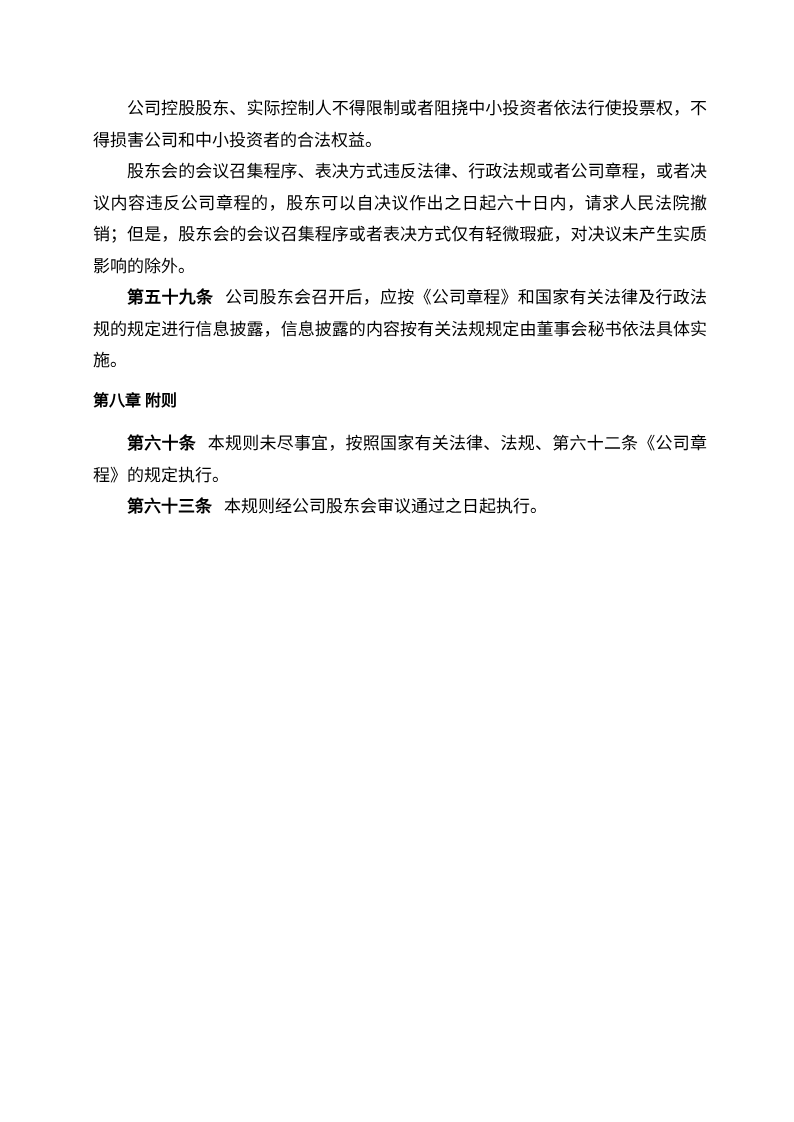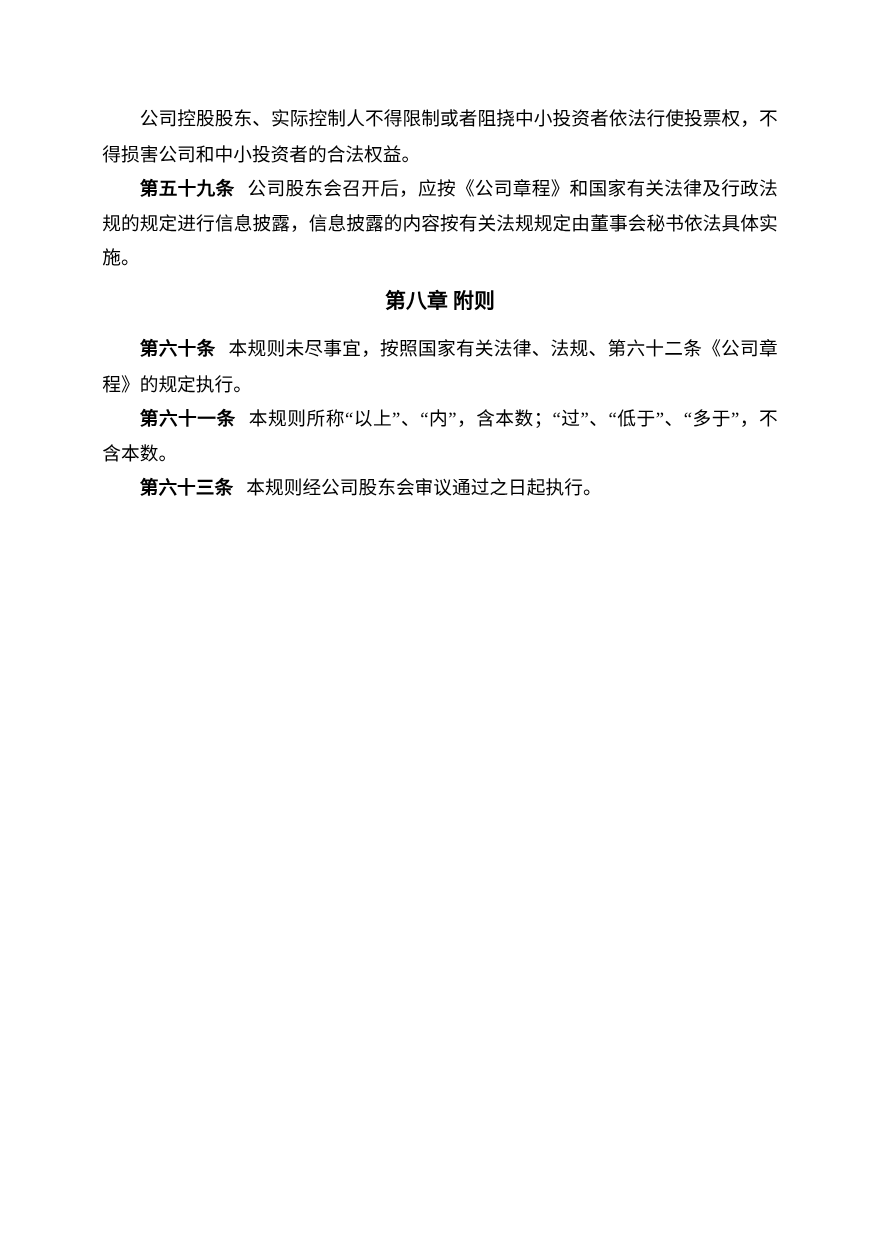--- a/index.html
+++ b/index.html
@@ -28,40 +28,40 @@
     text-justify: inter-character;
   }
   .article-label {
     font-weight: bold;
     margin-right: 0.7em;
     font-family: Liberation Serif, serif;
   }
   .chapter-heading {
     margin: 8px 0 12px 0;
     text-indent: 0;
-    text-align: center;
+    text-align: left;
     font-weight: bold;
-    font-size: 19px;
+    font-size: 16px;
     line-height: 31.5px;
   }
 </style>
 </head>
 <body>
 
 <div class="page">
 
   <p class="para">公司控股股东、实际控制人不得限制或者阻挠中小投资者依法行使投票权，不得损害公司和中小投资者的合法权益。</p>
 
+  <p class="para">股东会的会议召集程序、表决方式违反法律、行政法规或者公司章程，或者决议内容违反公司章程的，股东可以自决议作出之日起六十日内，请求人民法院撤销；但是，股东会的会议召集程序或者表决方式仅有轻微瑕疵，对决议未产生实质影响的除外。</p>
 
 
 
   <p class="para"><span class="article-label">第五十九条</span><span>公司股东会召开后，应按《公司章程》和国家有关法律及行政法规的规定进行信息披露，信息披露的内容按有关法规规定由董事会秘书依法具体实施。</span></p>
 
   <p class="para chapter-heading">第八章 附则</p>
 
   <p class="para"><span class="article-label">第六十条</span><span>本规则未尽事宜，按照国家有关法律、法规、第六十二条《公司章程》的规定执行。</span></p>
 
-  <p class="para"><span class="article-label">第六十一条</span><span>本规则所称“以上”、“内”，含本数；“过”、“低于”、“多于”，不含本数。</span></p>
 
 
   <p class="para"><span class="article-label">第六十三条</span><span>本规则经公司股东会审议通过之日起执行。</span></p>
 
 </div>
 
 </body></html>

